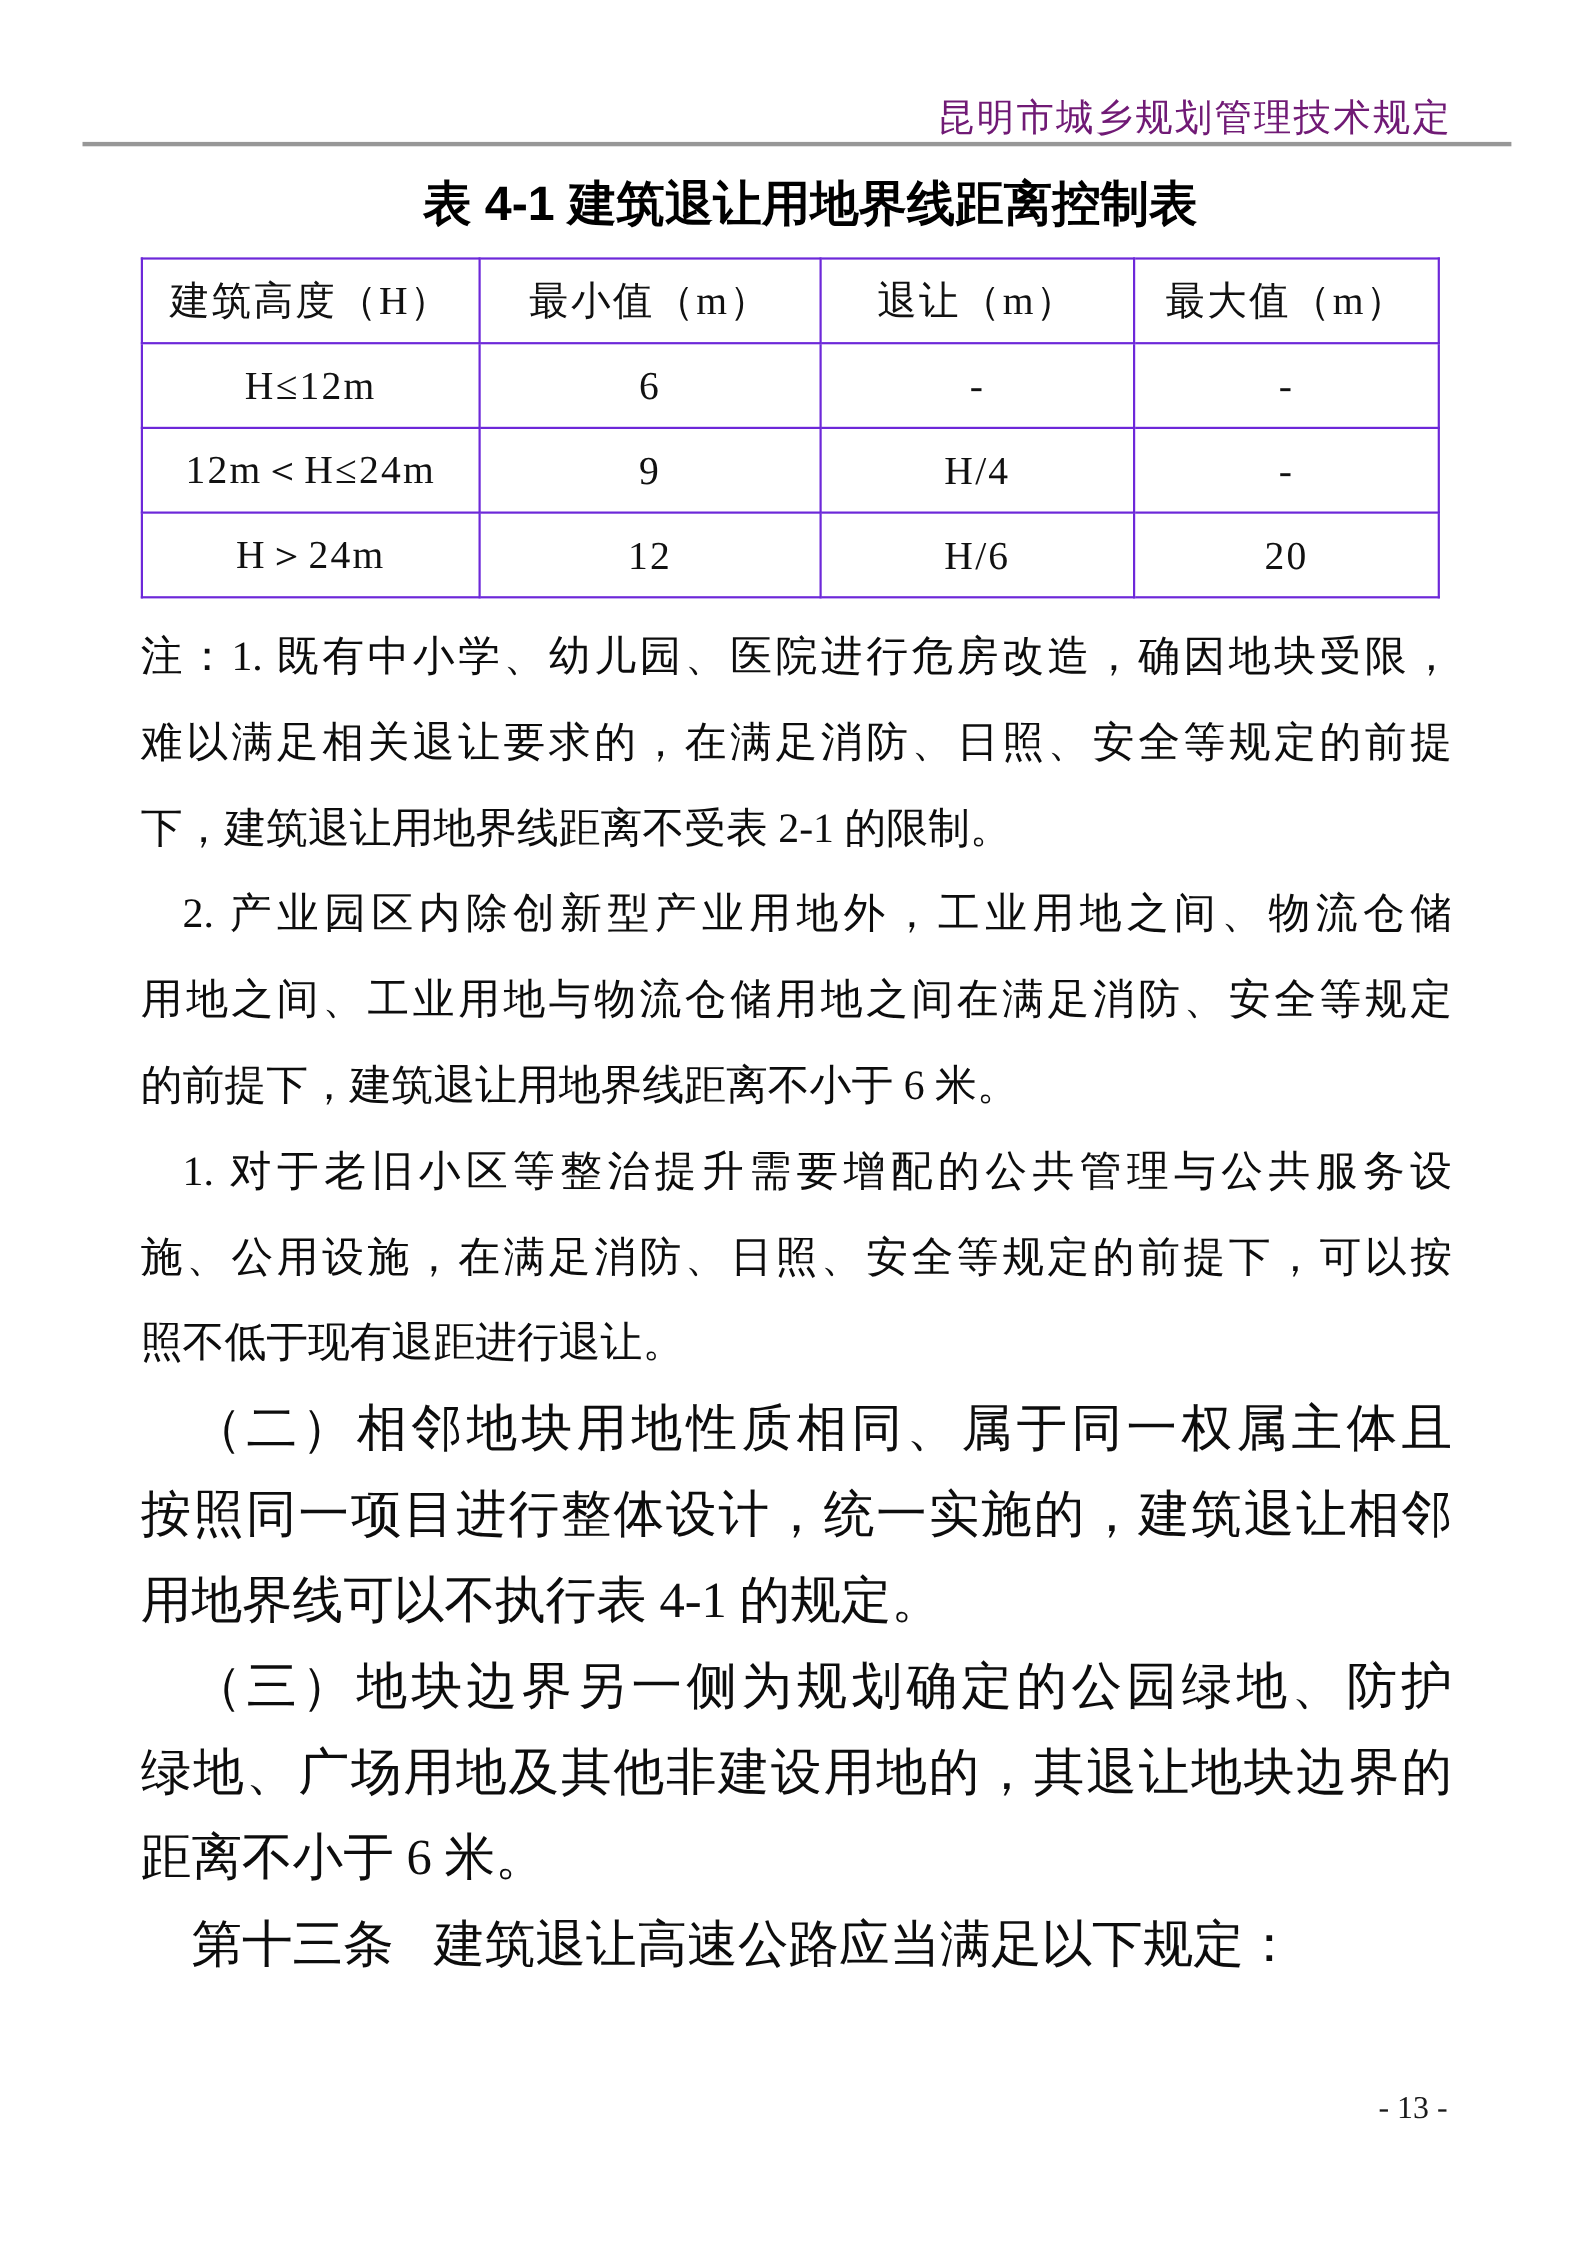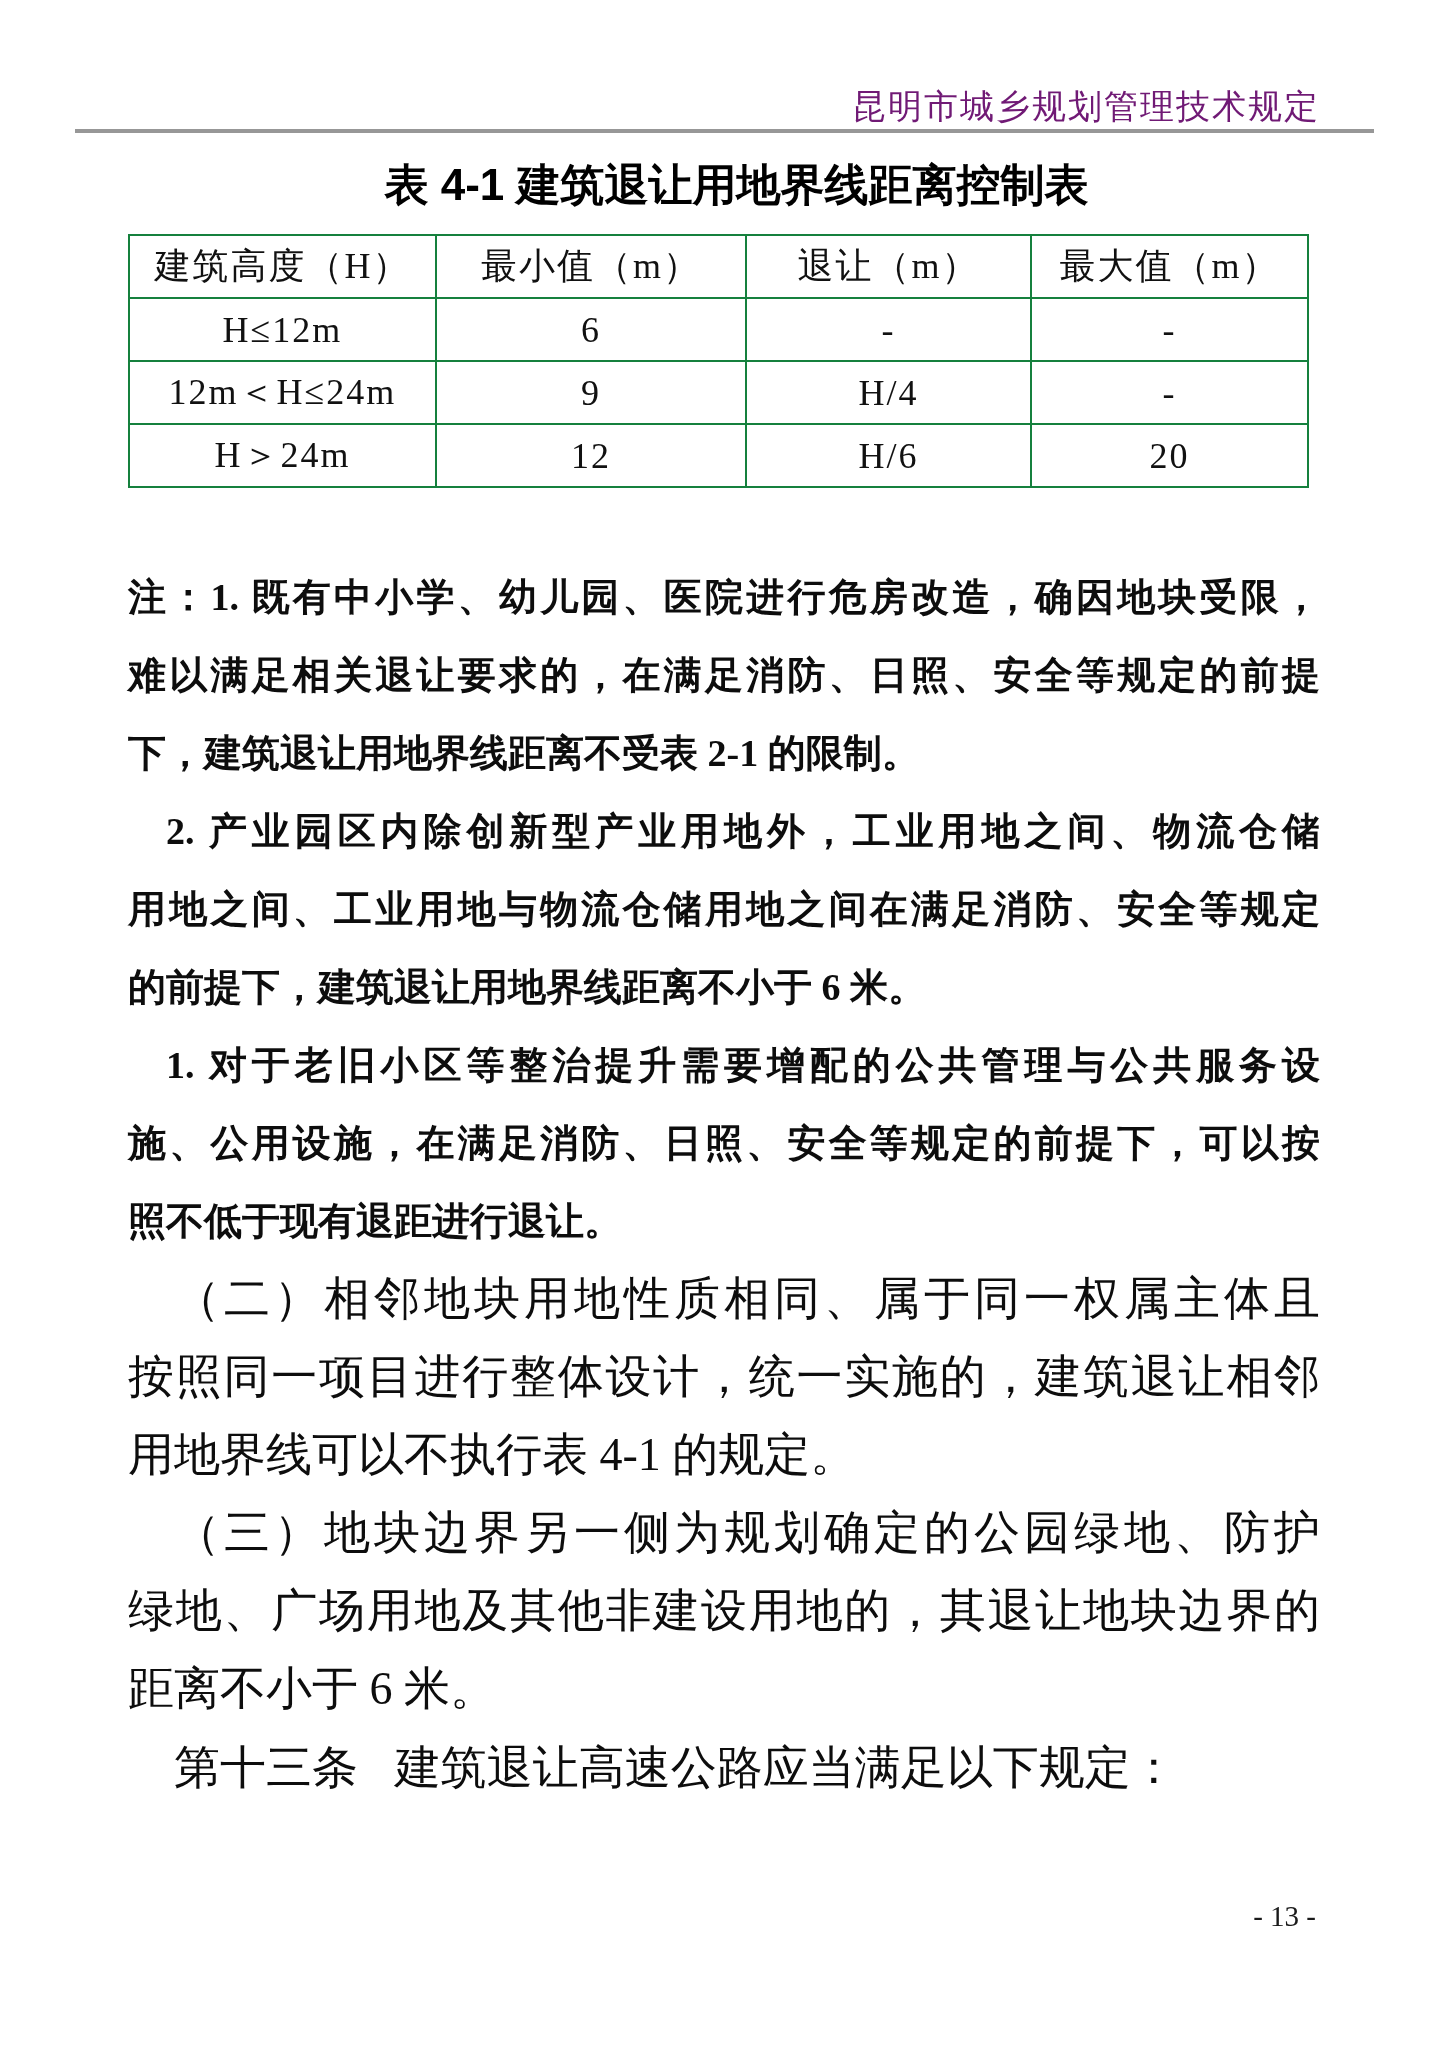--- a/index.html
+++ b/index.html
@@ -49,42 +49,42 @@
 
   table.setback {
     position: absolute;
     top: 234px;
     left: 128px;
     width: 1179px;
     border-collapse: collapse;
     table-layout: fixed;
   }
   table.setback th, table.setback td {
-    border: 2px solid #15803d;
-    height: 63px;
+    border: 2px solid #6d28d9;
+    height: 77px;
     text-align: center;
     vertical-align: middle;
     font-size: 36px;
     font-weight: normal;
     letter-spacing: 2px;
   }
   table.setback col.c1 { width: 307px; }
   table.setback col.c2 { width: 310px; }
   table.setback col.c3 { width: 285px; }
   table.setback col.c4 { width: 277px; }
 
   .text-block {
     position: absolute;
     top: 558px;
     left: 128px;
     width: 1192px;
     line-height: 78px;
     color: #0d0d0d;
   }
-  .para.note { font-size: 38px; font-weight: bold; }
+  .para.note { font-size: 38px; }
   .para.body { font-size: 46px; }
   .line { text-align: justify; }
   .line.fill { text-align-last: justify; }
   .line.indent { text-indent: 1em; }
   .art-no {
     font-family: "Liberation Sans", "DejaVu Sans", sans-serif;
     font-weight: normal;
     margin-right: 0.8em;
   }
 

